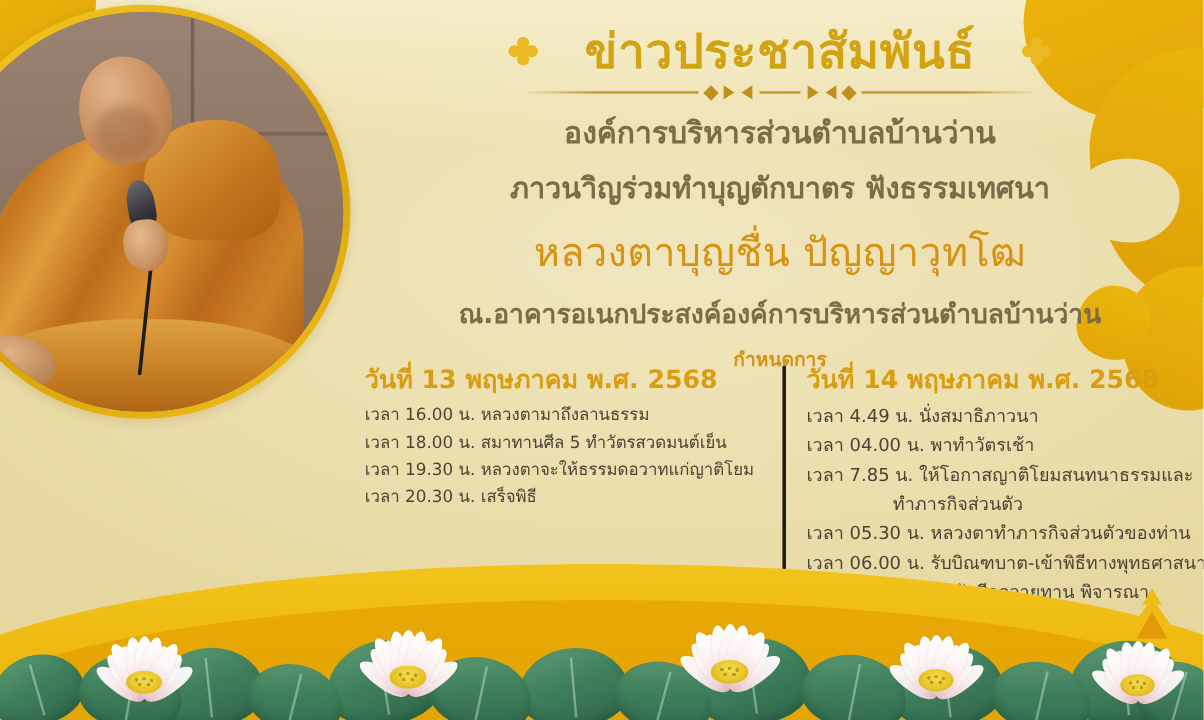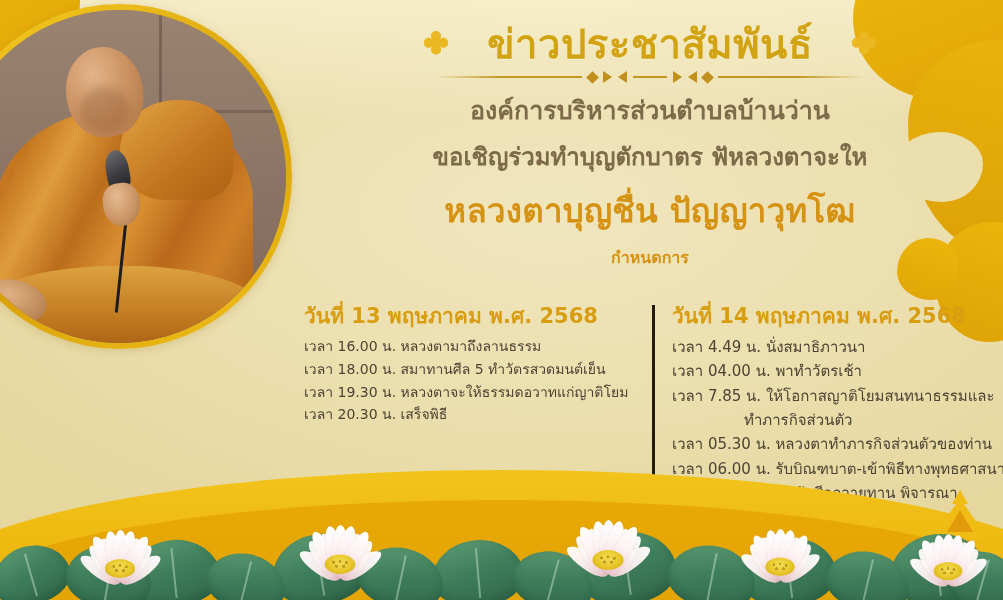--- a/index.html
+++ b/index.html
@@ -279,21 +279,21 @@
     text-align: center;
     color: #7d6a48;
     font-weight: bold;
     line-height: 1.45;
   }
   .sub-org    { font-size: 25px; margin-top: 10px; }
   .sub-invite { font-size: 24px; margin-top: 11px; }
   .monk-name  {
     text-align: center;
     font-size: 33px;
-    font-weight: bold;
+    font-weight: normal;
     color: #d69212;
     margin-top: 9px;
     letter-spacing: .3px;
   }
   .sub-venue  { font-size: 22px; margin-top: 10px; }
   .sched-head {
     text-align: center;
     font-size: 16px;
     font-weight: bold;
     color: #d69212;
@@ -454,22 +454,23 @@
       <div class="rule-tri right"></div>
       <div class="rule-tri left"></div>
       <div class="rule-seg mid"></div>
       <div class="rule-tri right"></div>
       <div class="rule-tri left"></div>
       <div class="rule-dia"></div>
       <div class="rule-seg r"></div>
     </div>
 
     <div class="sub sub-org">องค์การบริหารส่วนตำบลบ้านว่าน</div>
-    <div class="sub sub-invite">ขอเชิญร่วมทำบุญตักบาตร ฟัหลวงตาจะให</div>
+    <div class="sub sub-invite">ภาวนาิญร่วมทำบุญตักบาตร ฟังธรรมเทศนา</div>
     <div class="monk-name">หลวงตาบุญชื่น ปัญญาวุทโฒ</div>
+    <div class="sub sub-venue">ณ.อาคารอเนกประสงค์องค์การบริหารส่วนตำบลบ้านว่าน</div>
     <div class="sched-head">กำหนดการ</div>
 
     <div class="schedule">
       <div class="col col-left">
         <div class="day-title">วันที่ 13 พฤษภาคม พ.ศ. 2568</div>
         <div>
           <div class="item">
             <span>เวลา 16.00 น. หลวงตามาถึงลานธรรม</span>
           </div>
           <div class="item">

